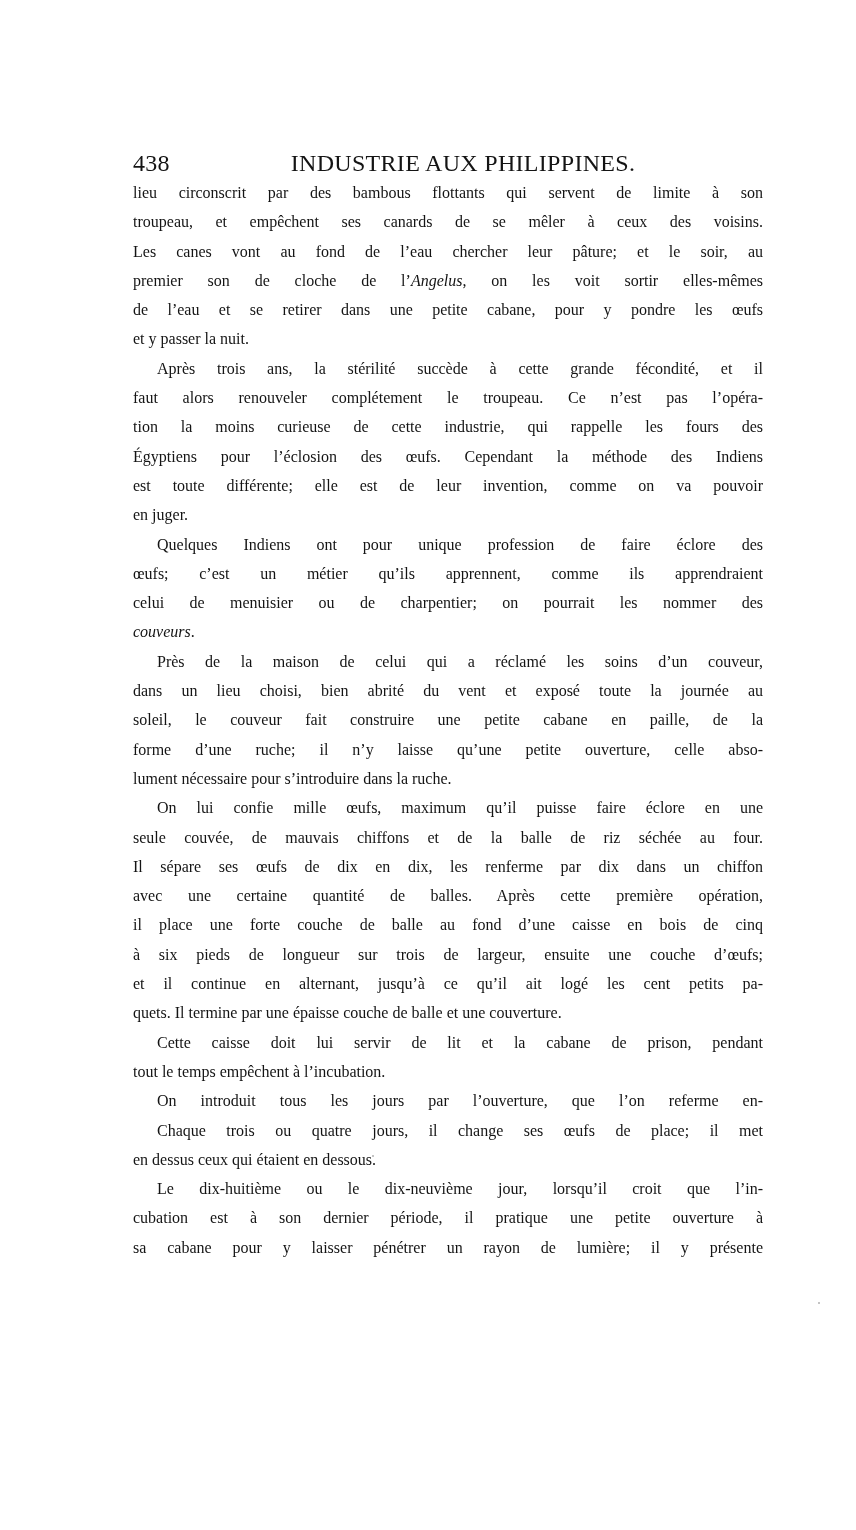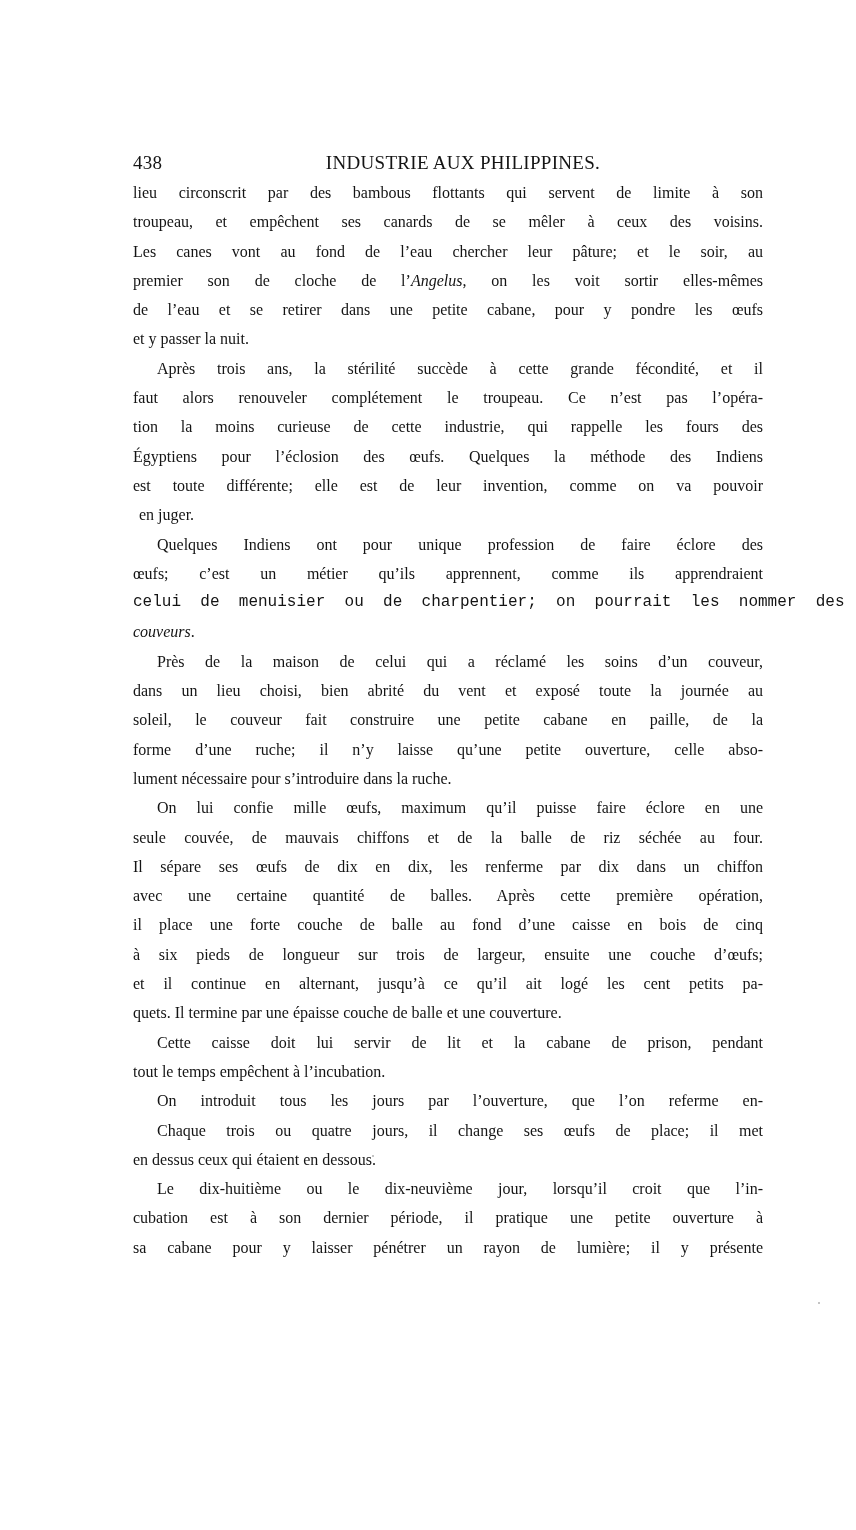--- a/index.html
+++ b/index.html
@@ -17,21 +17,21 @@
     }
     .page {
       position: absolute;
       left: 133px;
       top: 148px;
       width: 630px;
     }
     .running-head {
       position: relative;
       height: 30px;
-      font-size: 19px;
+      font-size: 24px;
       line-height: 30px;
       letter-spacing: 0.3px;
     }
     .page-number {
       position: absolute;
       left: 0;
       top: 0;
     }
     .running-title {
       position: absolute;
@@ -85,28 +85,28 @@
         <span class="line" style="display: block; width: 630px; word-spacing: 7.63636px; box-sizing: border-box;">troupeau, et empêchent ses canards de se mêler à ceux des voisins.</span>
         <span class="line" style="display: block; width: 630px; word-spacing: 7px; box-sizing: border-box;">Les canes vont au fond de l’eau chercher leur pâture; et le soir, au</span>
         <span class="line" style="display: block; width: 630px; word-spacing: 9px; box-sizing: border-box;"><span>premier son de cloche de l’</span><em>Angelus</em><span>, on les voit sortir elles-mêmes</span></span>
         <span class="line" style="display: block; width: 630px; word-spacing: 6.07692px; box-sizing: border-box;">de l’eau et se retirer dans une petite cabane, pour y pondre les œufs</span>
         <span class="line last" style="display: block; width: 630px; box-sizing: border-box;">et y passer la nuit.</span>
       </div>
       <div>
         <span class="line indent" style="display: block; width: 630px; word-spacing: 7.18182px; box-sizing: border-box;">Après trois ans, la stérilité succède à cette grande fécondité, et il</span>
         <span class="line" style="display: block; width: 630px; word-spacing: 6.88889px; box-sizing: border-box;">faut alors renouveler complétement le troupeau. Ce n’est pas l’opéra-</span>
         <span class="line" style="display: block; width: 630px; word-spacing: 8.09091px; box-sizing: border-box;">tion la moins curieuse de cette industrie, qui rappelle les fours des</span>
-        <span class="line" style="display: block; width: 630px; word-spacing: 5.55556px; box-sizing: border-box;">Égyptiens pour l’éclosion des œufs. Quelques la méthode des Indiens</span>
+        <span class="line" style="display: block; width: 630px; word-spacing: 5.55556px; box-sizing: border-box;">Égyptiens pour l’éclosion des œufs. Cependant la méthode des Indiens</span>
         <span class="line" style="display: block; width: 630px; word-spacing: 6.81818px; box-sizing: border-box;">est toute différente; elle est de leur invention, comme on va pouvoir</span>
-        <span class="line last" style="display: block; width: 630px; box-sizing: border-box; margin-left: 6px;">en juger.</span>
+        <span class="line last" style="display: block; width: 630px; box-sizing: border-box;">en juger.</span>
       </div>
       <div>
         <span class="line indent" style="display: block; width: 630px; word-spacing: 9.22222px; box-sizing: border-box;">Quelques Indiens ont pour unique profession de faire éclore des</span>
         <span class="line" style="display: block; width: 630px; word-spacing: 12.125px; box-sizing: border-box;">œufs; c’est un métier qu’ils apprennent, comme ils apprendraient</span>
-        <span class="line" style="display: block; width: 630px; word-spacing: 9.7px; box-sizing: border-box; font-family: Liberation Mono, monospace;">celui de menuisier ou de charpentier; on pourrait les nommer des</span>
+        <span class="line" style="display: block; width: 630px; word-spacing: 9.7px; box-sizing: border-box;">celui de menuisier ou de charpentier; on pourrait les nommer des</span>
         <span class="line last" style="display: block; width: 630px; box-sizing: border-box;"><em>couveurs</em><span>.</span></span>
       </div>
       <div>
         <span class="line indent" style="display: block; width: 630px; word-spacing: 7px; box-sizing: border-box;">Près de la maison de celui qui a réclamé les soins d’un couveur,</span>
         <span class="line" style="display: block; width: 630px; word-spacing: 5.69231px; box-sizing: border-box;">dans un lieu choisi, bien abrité du vent et exposé toute la journée au</span>
         <span class="line" style="display: block; width: 630px; word-spacing: 8.90909px; box-sizing: border-box;">soleil, le couveur fait construire une petite cabane en paille, de la</span>
         <span class="line" style="display: block; width: 630px; word-spacing: 7.8px; box-sizing: border-box;">forme d’une ruche; il n’y laisse qu’une petite ouverture, celle abso-</span>
         <span class="line last" style="display: block; width: 630px; box-sizing: border-box;">lument nécessaire pour s’introduire dans la ruche.</span>
       </div>
       <div>

